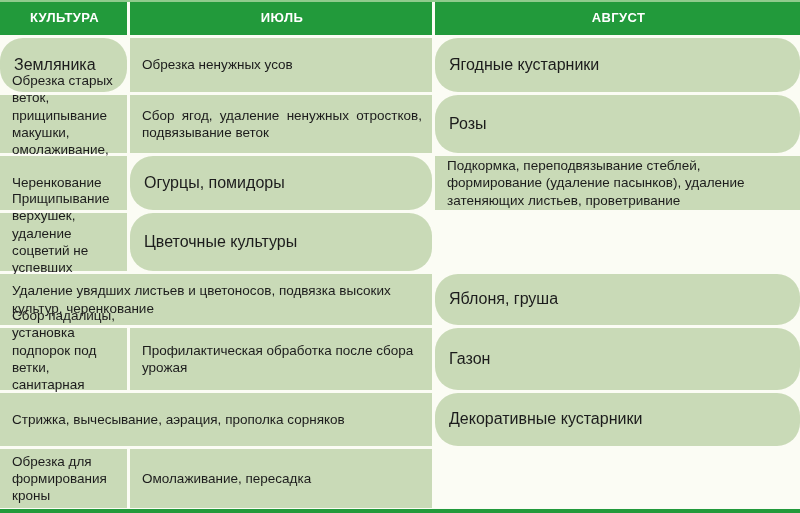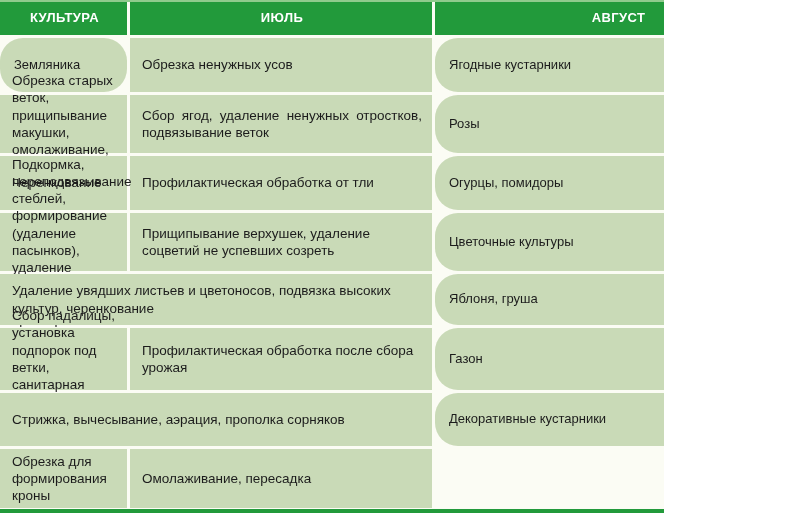--- a/index.html
+++ b/index.html
@@ -2,21 +2,21 @@
 <html><head>
 <meta charset="utf-8">
 <style>
   html, body {
     margin: 0;
     padding: 0;
     background: #ffffff;
     font-family: "Liberation Sans", "DejaVu Sans", sans-serif;
   }
   .page {
-    width: 664px;
+    width: 800px;
     height: 513px;
     box-sizing: border-box;
     background: #fbfcf4;
     border-top: 2px solid #8fcb8d;
     display: flex;
     flex-direction: column;
     overflow: hidden;
   }
   .grid {
     display: grid;
@@ -28,21 +28,21 @@
   .cell {
     display: flex;
     align-items: center;
     box-sizing: border-box;
     background: #c9dab7;
     color: #1c1c1c;
     font-size: 13.5px;
     line-height: 1.28;
     padding: 4px 10px 4px 12px;
   }
-  .cell.culture { padding-left: 14px; font-size: 13px; border-radius: 23px; }
+  .cell.culture { padding-left: 14px; font-size: 16px; border-radius: 23px; }
   .cell.merged  { grid-column: span 2; justify-content: center; }
   .cell.justify p { text-align: justify; }
   .cell p { margin: 0; width: 100%; }
   .hcell {
     background: #229a3b;
     color: #ffffff;
     font-weight: bold;
     font-size: 13px;
     letter-spacing: 0.4px;
     display: flex;
@@ -79,23 +79,20 @@
       </div>
       <div class="cell  justify">
         <p>Сбор ягод, удаление ненужных отростков, подвязывание веток</p>
       </div>
       <div class="cell culture">
         <p>Розы</p>
       </div>
       <div class="cell ">
         <p>Черенкование</p>
       </div>
-      <div class="cell ">
-        <p>Профилактическая обработка от тли</p>
-      </div>
       <div class="cell culture">
         <p>Огурцы, помидоры</p>
       </div>
       <div class="cell ">
         <p>Подкормка, переподвязывание стеблей, формирование (удаление пасынков), удаление затеняющих листьев, проветривание</p>
       </div>
       <div class="cell ">
         <p>Прищипывание верхушек, удаление соцветий не успевших созреть</p>
       </div>
       <div class="cell culture">

